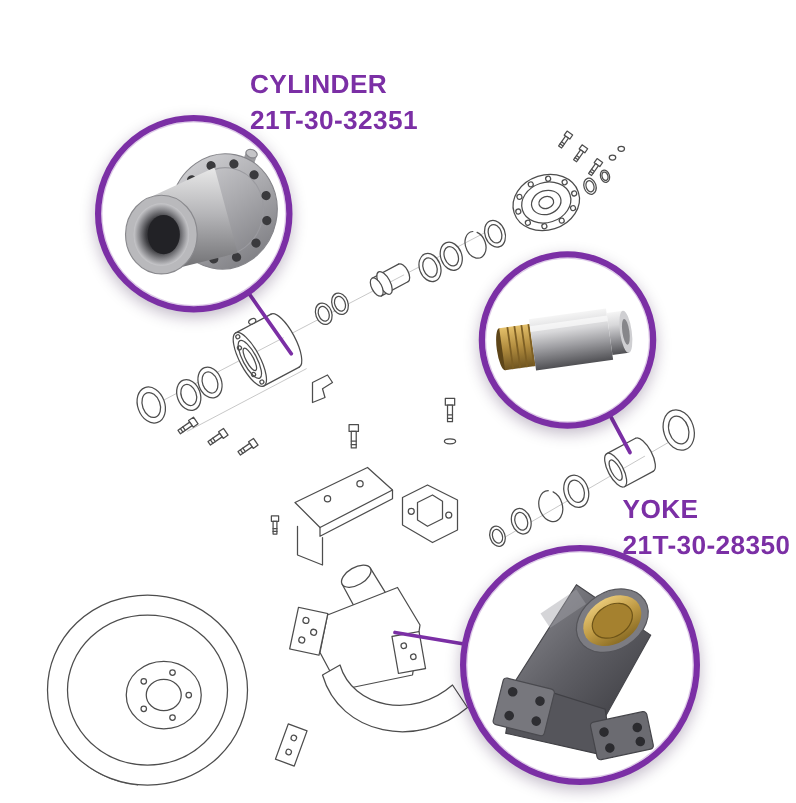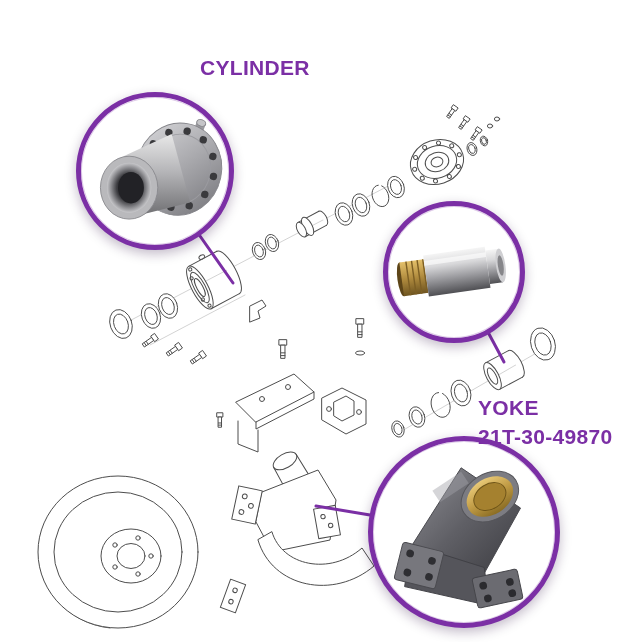--- a/index.html
+++ b/index.html
@@ -14,21 +14,21 @@
     border: 5px solid var(--accent); background: #fff; overflow: hidden;
     box-shadow: 0 4px 12px rgba(40,10,60,.28), inset 0 0 0 1px rgba(123,47,165,.25);
   }
   .callout svg { width: 100%; height: 100%; display: block; }
   .callout-cylinder { left: 76px; top: 92px;  width: 158px; height: 158px; }
   .callout-plunger  { left: 383px; top: 201px; width: 142px; height: 142px; }
   .callout-yoke     { left: 368px; top: 436px; width: 192px; height: 192px; }
   .label { position: absolute; color: var(--accent); font-size: 21px; font-weight: 600; line-height: 1.38; letter-spacing: .3px; white-space: nowrap; }
   .label-cylinder { left: 200px; top: 54px; }
   .label-plunger  { left: 467px; top: 154px; }
-  .label-yoke     { left: 478px; top: 394px; }
+  .label-yoke     { left: 498px; top: 394px; }
   .label span { display: block; }
 </style>
 </head>
 <body>
 
 <div class="scene">
 
   <svg class="drawing" width="637" height="642" viewBox="0 0 637 642">
     <defs>
       <g id="ringDef">
@@ -318,19 +318,20 @@
         <ellipse rx="32" ry="24" fill="#7c7c82" stroke="#55555a"></ellipse>
         <ellipse rx="26" ry="19" fill="url(#ykGold)"></ellipse>
         <ellipse rx="18" ry="13" fill="#a5812f" stroke="#6e5418"></ellipse>
       </g>
       <polygon points="62,52 92,32 100,44 70,64" fill="#a2a2a8" opacity=".45"></polygon>
     </svg>
   </div>
 
   <div class="label label-cylinder">
     <span>CYLINDER</span>
+    <span class="part-number">21T-30-32351</span>
   </div>
   <div class="label label-yoke">
     <span>YOKE</span>
-    <span class="part-number">21T-30-49870</span>
+    <span class="part-number">21T-30-28350</span>
   </div>
 
 </div>
 
 </body></html>

